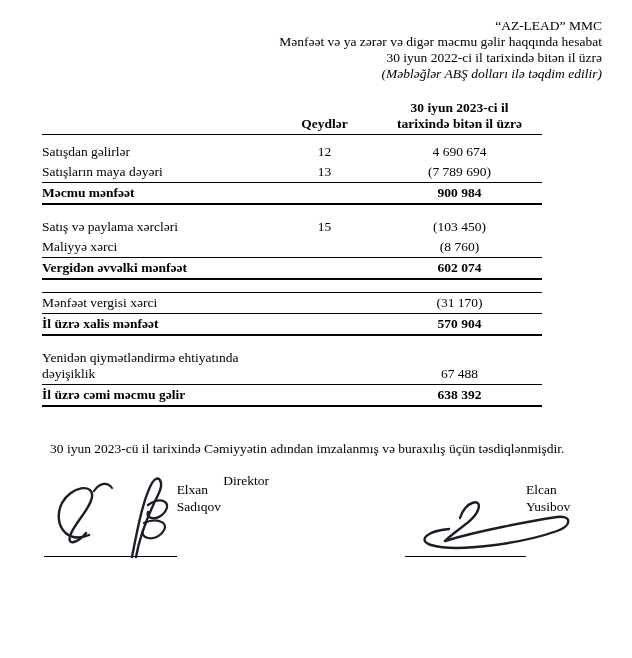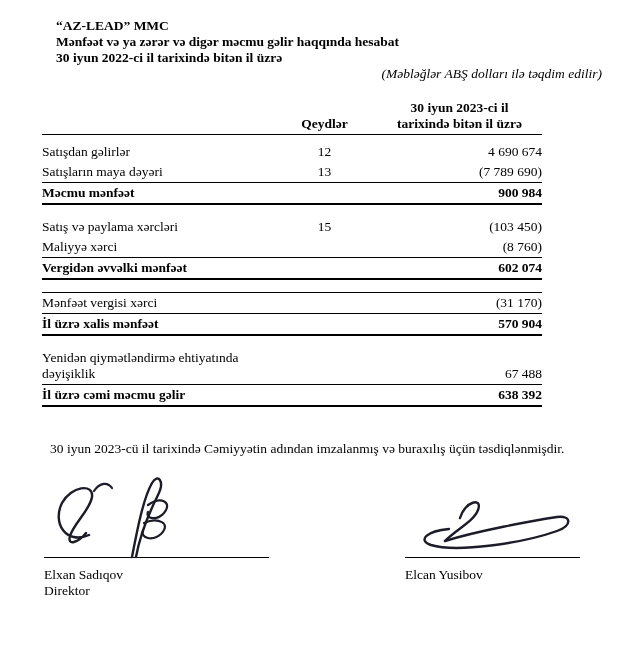--- a/index.html
+++ b/index.html
@@ -8,44 +8,44 @@
     background: #ffffff;
     color: #000000;
     font-family: "Liberation Serif", serif;
     font-size: 13.5px;
     overflow: hidden;
   }
   .page { padding: 18px 30px 0 42px; position: relative; width: 632px; height: 658px; }
 
   
   .title-block { margin-left: 14px; line-height: 16px; }
-  .title-block .b { font-weight: bold; }
+  .title-block .b { font-weight: normal; text-align: right; }
   .title-block .i { font-style: italic; text-align: right; }
 
   
   table.stmt { border-collapse: collapse; width: 500px; margin-top: 16px; }
   table.stmt td { vertical-align: bottom; padding: 2px 0 2px 0; line-height: 16px; }
   td.c-label { width: 230px; text-align: left; }
   td.c-note  { width: 105px; text-align: center; }
-  td.c-amount{ width: 165px; text-align: right; }
+  td.c-amount{ width: 165px; text-align: center; }
   thead td { font-weight: bold; border-bottom: 1px solid #000; padding-bottom: 5px; }
   thead .head-period { text-align: center; line-height: 16px; }
   tr.r-bold td { font-weight: bold; }
   tr.bt td  { border-top: 1px solid #000; }
   tr.bb td  { border-bottom: 1px solid #000; }
   tr.bb2 td { border-bottom: 2px solid #000; }
   tr.pad-top td { padding-top: 9px; }
   tr.spacer td { height: 13px; padding: 0; }
 
   
   .approval { margin: 34px 0 0 8px; font-size: 13.5px; }
 
   
   .sig-row { display: flex; justify-content: space-between; margin-top: 16px; padding-right: 8px; }
-  .sig-block { display: flex; flex-direction: column; }
+  .sig-block { display: flex; flex-direction: row; }
   .sig-block.left  { width: 225px; margin-left: 2px; }
   .sig-block.right { width: 175px; margin-right: 14px; }
   .sig-art { height: 84px; position: relative; }
   .sig-art svg { position: absolute; bottom: -8px; left: 0; }
   .sig-line { border-bottom: 1.2px solid #000; width: 100%; }
   .sig-name { margin-top: 8px; line-height: 17px; }
 </style>
 </head>
 <body>
 

